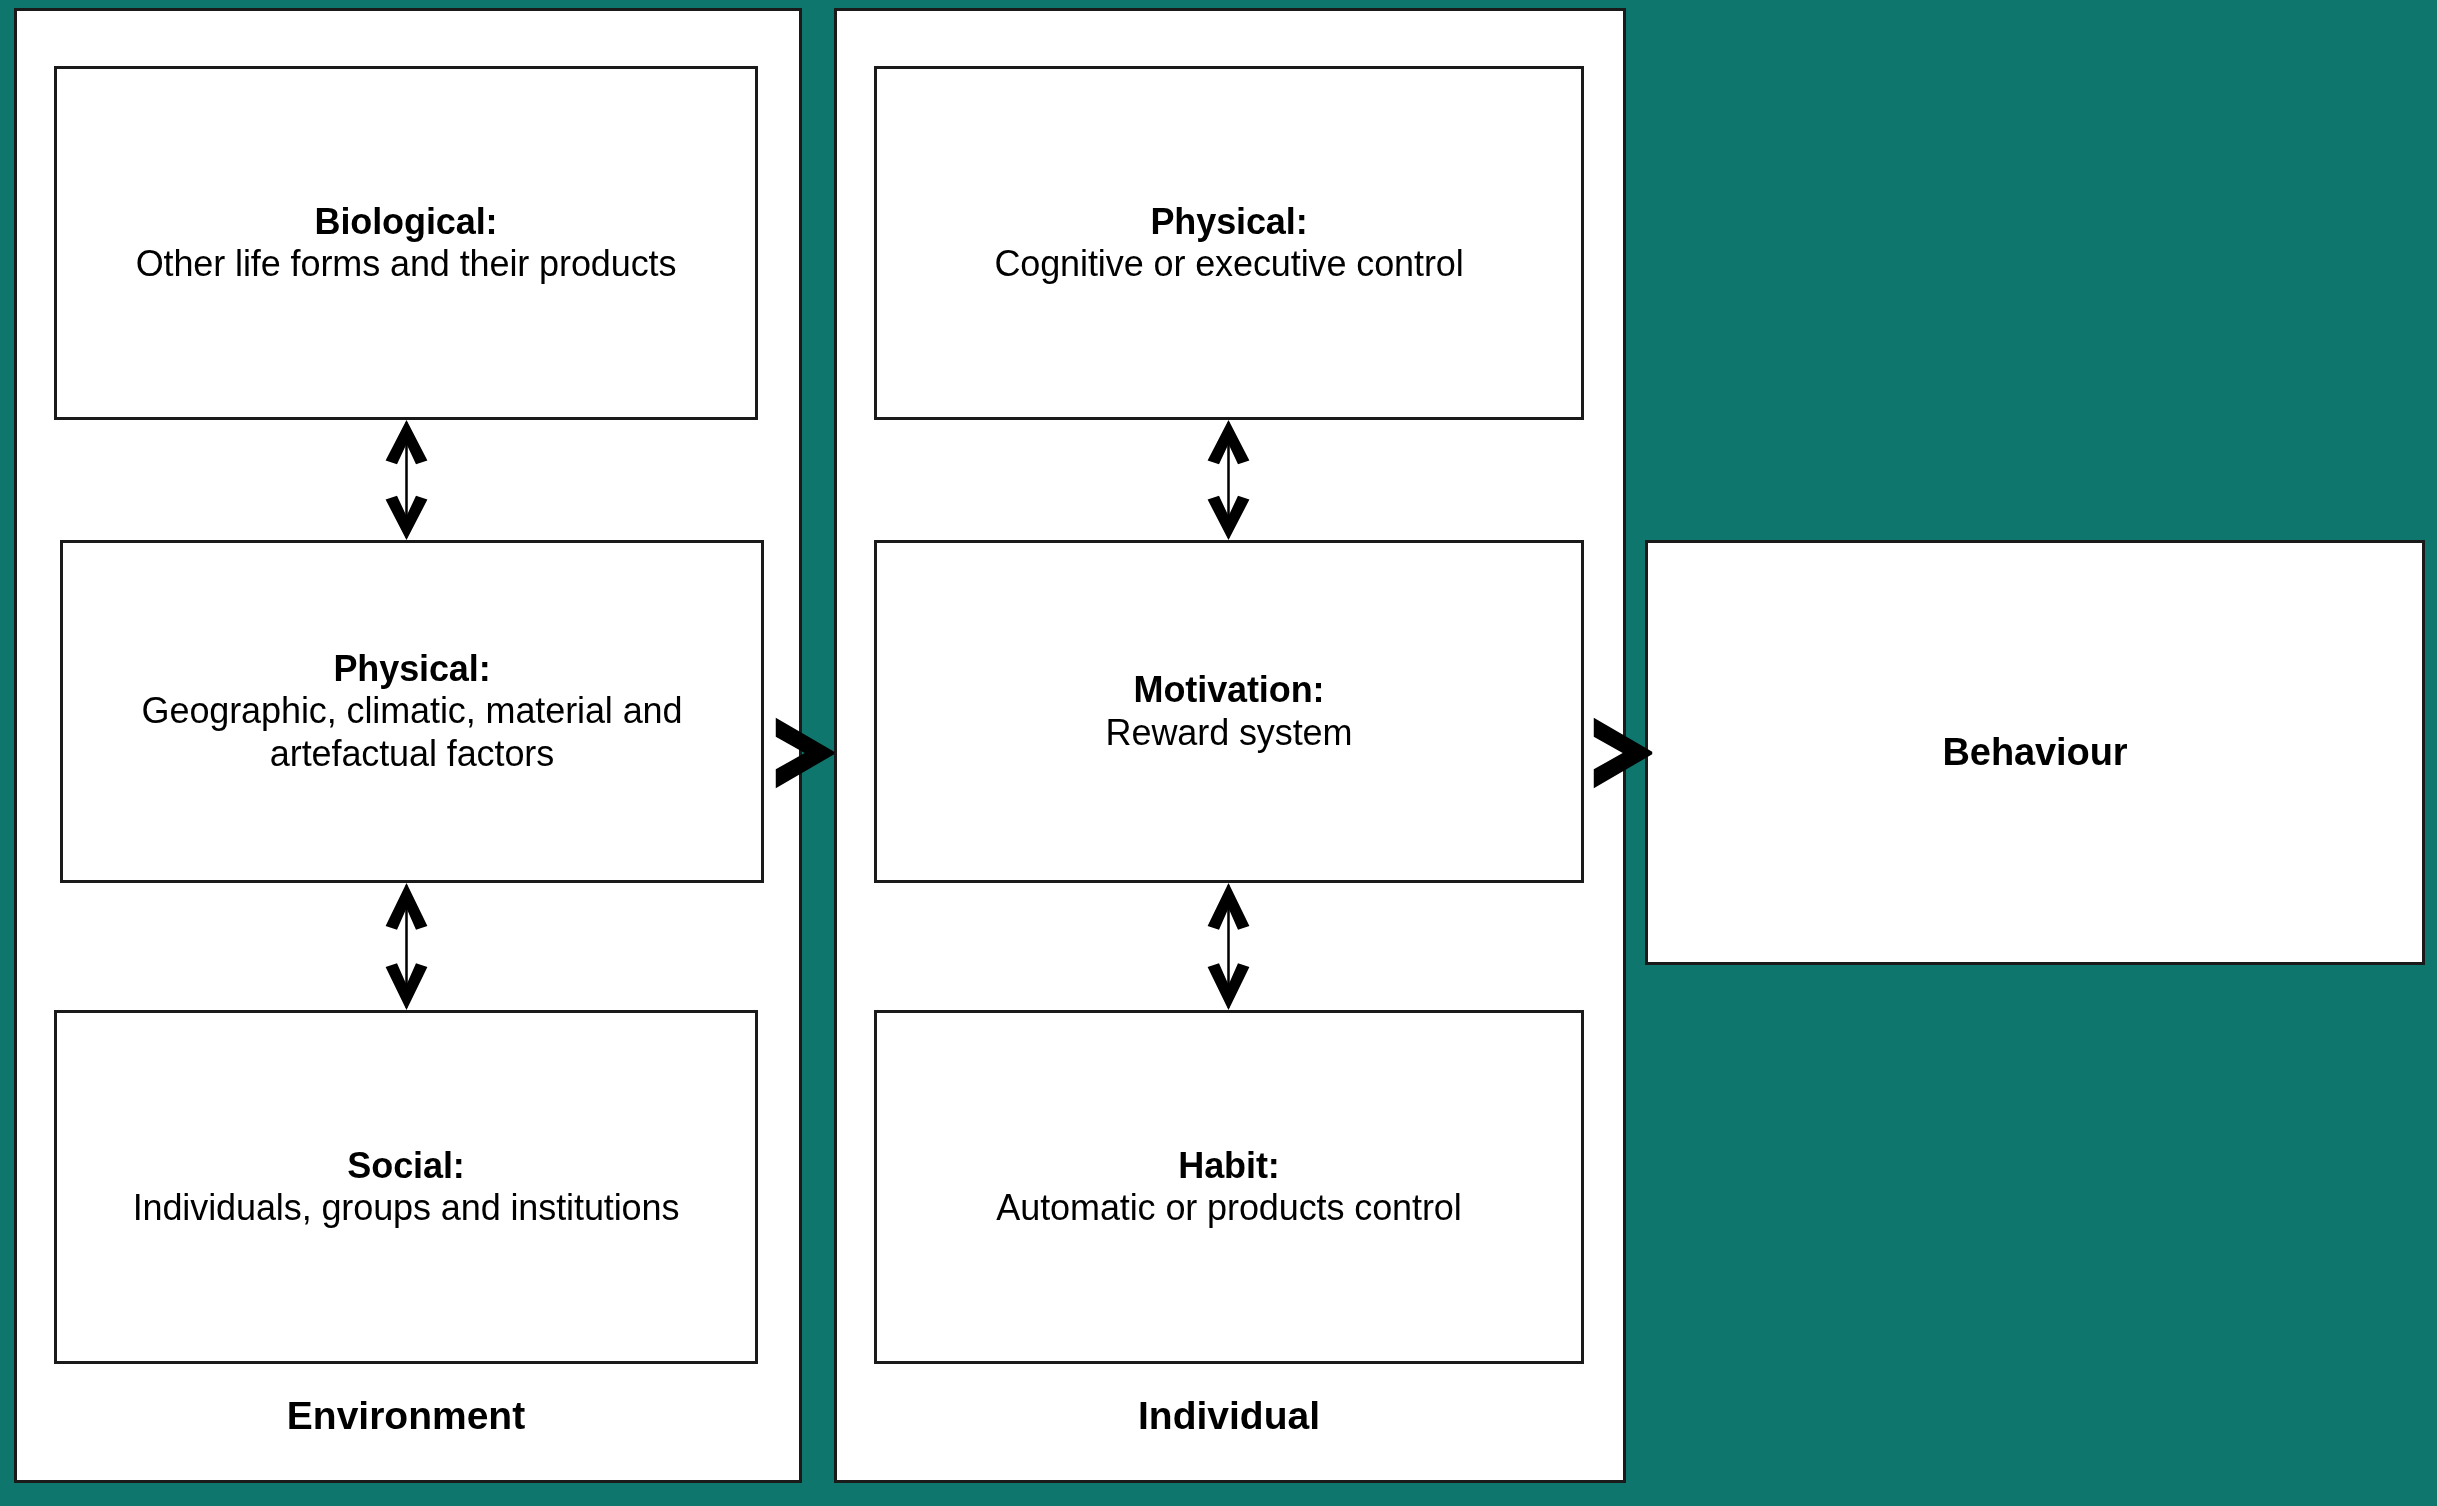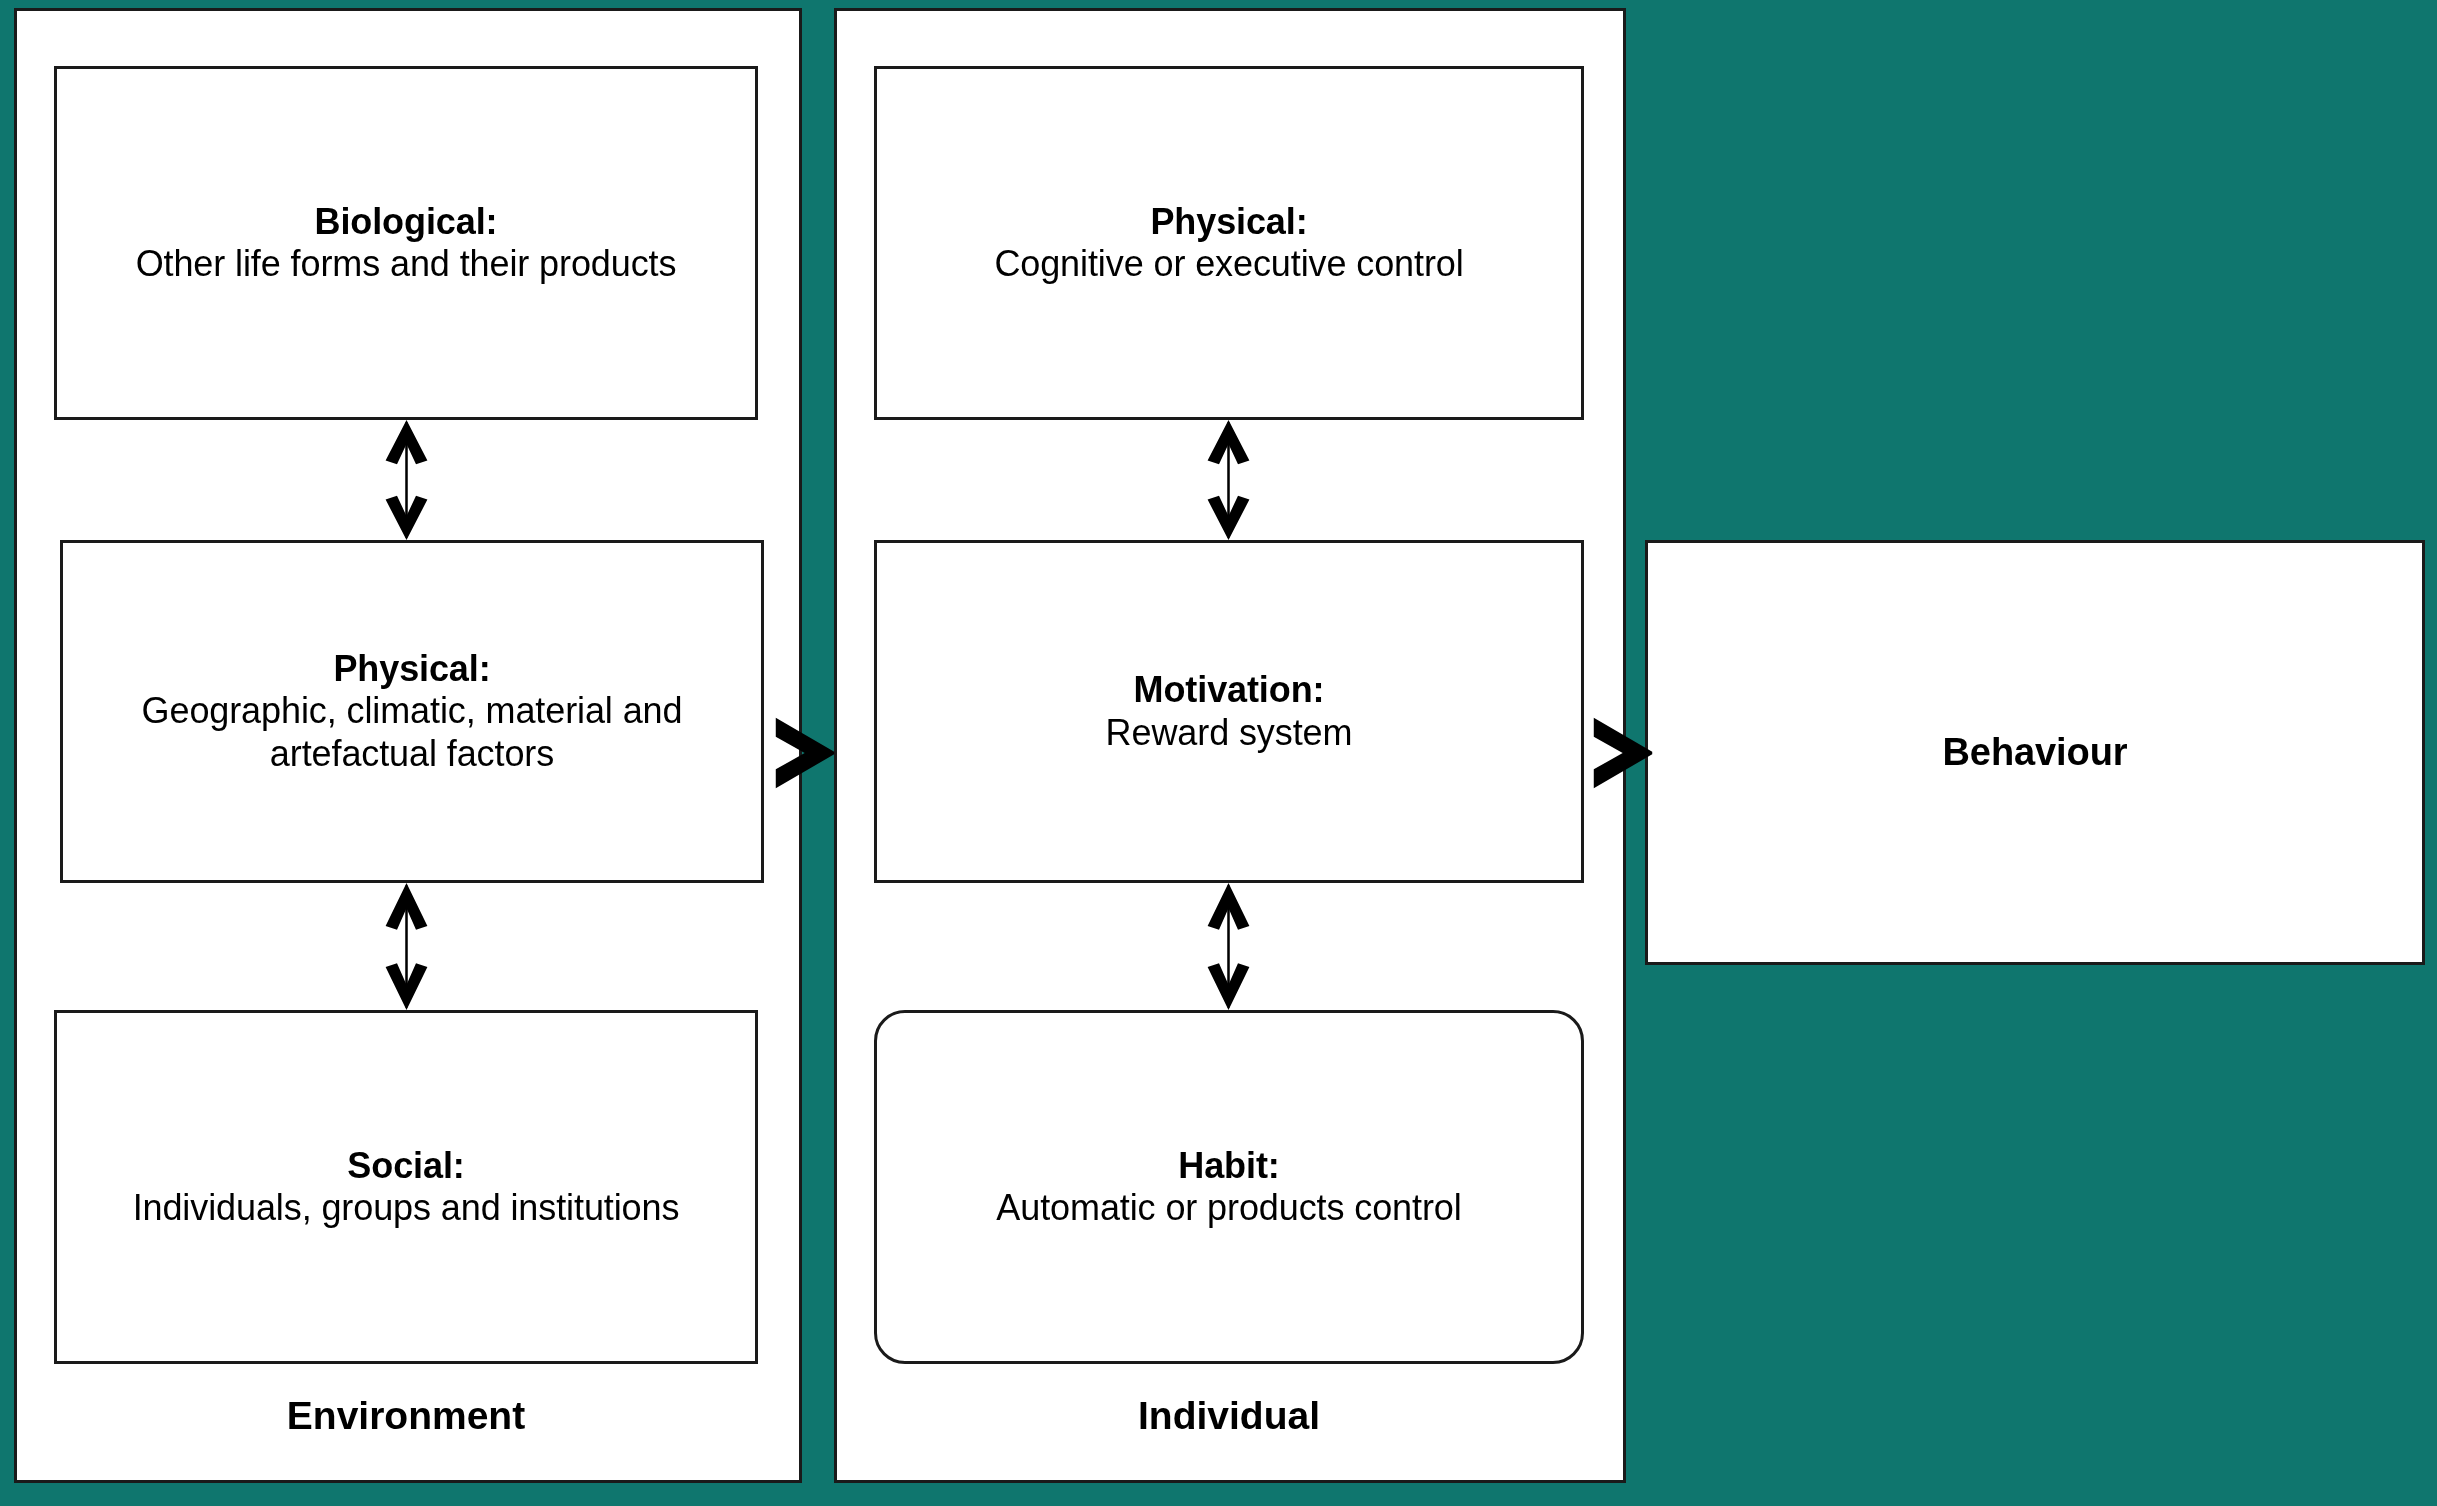--- a/index.html
+++ b/index.html
@@ -58,21 +58,21 @@
   .node.single .title { font-size: 38px; }
 
   
   #node-biological { left: 54px;  top: 66px;  width: 704px; height: 354px; }
   #node-physical   { left: 60px;  top: 540px;  width: 704px; height: 343px; }
   #node-social     { left: 54px;  top: 1010px; width: 704px; height: 354px; }
 
   
   #node-planning   { left: 874px; top: 66px;  width: 710px; height: 354px; }
   #node-motivation { left: 874px; top: 540px;  width: 710px; height: 343px; }
-  #node-habit      { left: 874px; top: 1010px; width: 710px; height: 354px; border-radius: 31px; }
+  #node-habit      { left: 874px; top: 1010px; width: 710px; height: 354px; }
 
   
   #node-behaviour  { left: 1645px; top: 540px;  width: 780px; height: 425px; }
 
   
   .group-caption {
     position: absolute;
     font-weight: bold;
     font-size: 39px;
     text-align: center;

